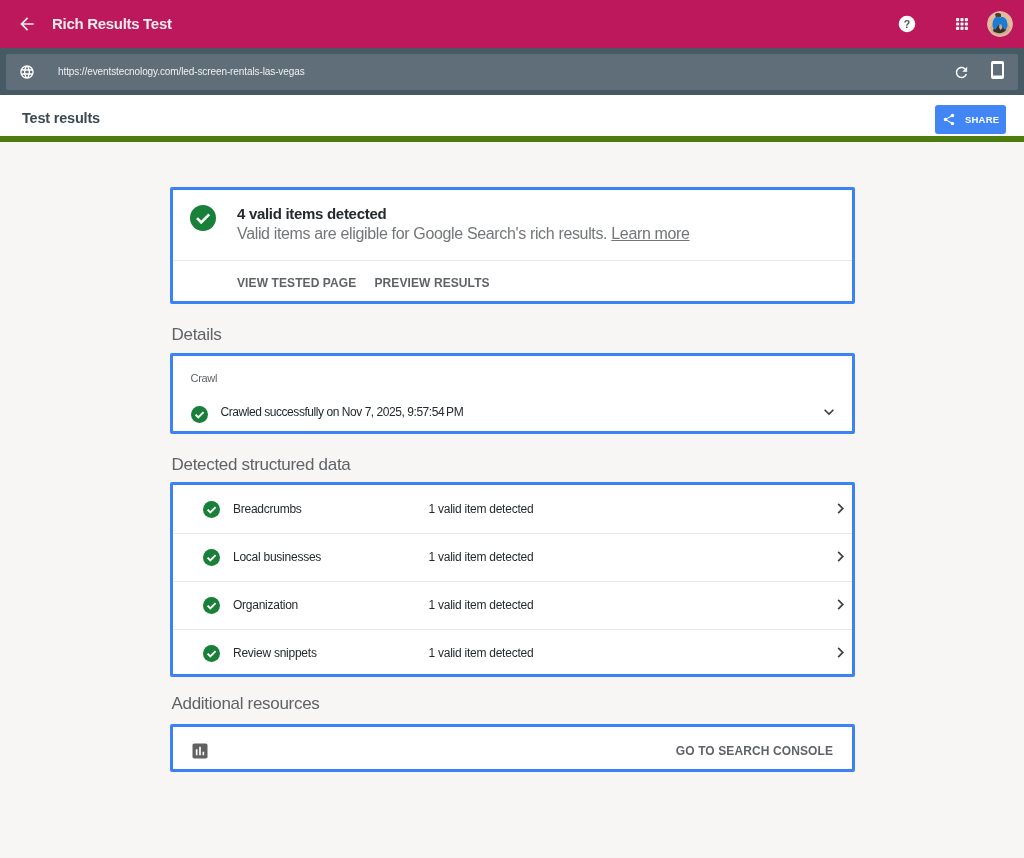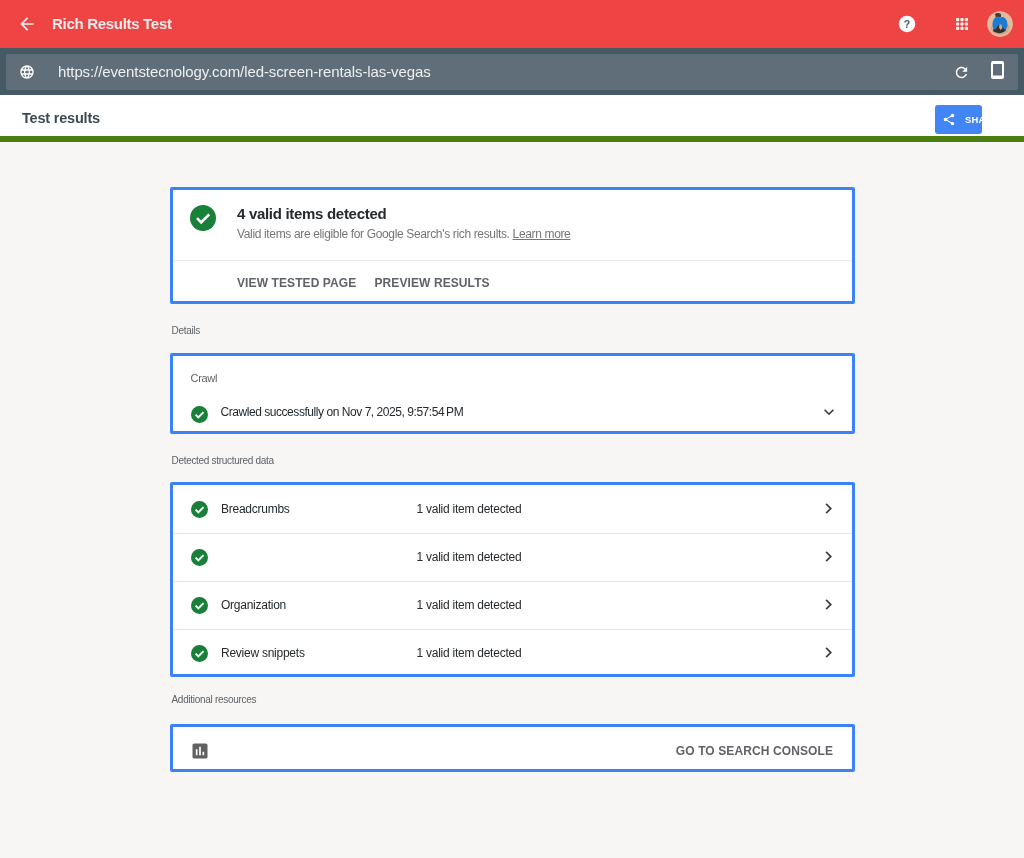--- a/index.html
+++ b/index.html
@@ -6,65 +6,65 @@
 html,body { width:1024px; height:858px; }
 body {
   font-family:"Liberation Sans", sans-serif;
   background:#f7f6f4;
   position:relative;
   overflow:hidden;
 }
 .abs { position:absolute; }
 
 
-#topbar { left:0; top:0; width:1024px; height:48px; background:#ef4444; }
+#topbar { left:0; top:0; width:1024px; height:48px; background:#be185d; }
 #urlrow { left:0; top:48px; width:1024px; height:47px; background:#455a64; }
 #urlinput { left:6px; top:6px; width:1012px; height:36px; background:#5f6e79; border-radius:2px; }
 #backarrow { left:17px; top:14px; }
 #apptitle { left:52px; top:0; height:48px; line-height:48px; color:#e9ebec; font-size:15px; font-weight:bold; letter-spacing:-0.3px; }
 #helpico { left:898px; top:15px; }
 #appsgrid { left:956px; top:18px; width:12px; height:12px; }
 #avatar { left:987px; top:11px; width:26px; height:26px; border-radius:50%; overflow:hidden; }
 #globeico { left:12.5px; top:10px; }
-#urltext { left:52px; top:0; height:36px; line-height:36px; color:#eef0f1; font-size:15px; letter-spacing:-0.1px; }
+#urltext { left:52px; top:0; height:36px; line-height:36px; color:#eef0f1; font-size:10px; letter-spacing:-0.1px; }
 #refreshico { left:947px; top:9.5px; }
 #phoneico { left:984.5px; top:7px; }
 
 
 #resultbar { left:0; top:95px; width:1024px; height:47px; background:#ffffff; border-bottom:6px solid #4d7c0f; }
 #trtitle { left:22px; top:0; height:47px; line-height:47px; font-size:14.5px; font-weight:bold; letter-spacing:-0.2px; color:#3b4a52; }
-#sharebtn { left:935px; top:10px; width:47px; height:29px; background:#4285f4; border-radius:3px; color:#fff; }
+#sharebtn { left:935px; top:10px; width:71px; height:29px; background:#4285f4; border-radius:3px; color:#fff; }
 #sharebtn svg { position:absolute; left:7px; top:7px; }
 #sharebtn span { position:absolute; left:30px; top:0; height:29px; line-height:30px; font-size:9.5px; font-weight:bold; letter-spacing:0.2px; }
 
 
 .card { left:169.5px; width:685.5px; background:#fff; border:3px solid #3b82f6; border-radius:2px; }
-.label { left:171.5px; font-size:10px; letter-spacing:-0.3px; color:#5f6368;text-align:right; }
+.label { left:171.5px; font-size:17px; letter-spacing:-0.3px; color:#5f6368;text-align:right; }
 .t12 { font-size:12px; letter-spacing:-0.25px; color:#252a2e; }
 .caps { font-size:12px; font-weight:bold; letter-spacing:0.1px; color:#5f6368; }
 
 #card1 { top:187px; height:117px; }
 #c1check { position:absolute; left:17.5px; top:15px; }
 #c1title { position:absolute; left:64.5px; top:15.5px; font-size:15px; font-weight:bold; letter-spacing:-0.3px; color:#252a2e; line-height:15px; }
-#c1sub { position:absolute; left:64.5px; top:37.5px; font-size:12px; letter-spacing:-0.35px; color:#737678; line-height:12px; }
+#c1sub { position:absolute; left:64.5px; top:37.5px; font-size:16px; letter-spacing:-0.35px; color:#737678; line-height:12px; }
 #c1sub a { color:#737678; text-decoration:underline; }
 #c1div { position:absolute; left:0; top:69.5px; width:100%; height:1px; background:#e8e8e6; }
 #c1links { position:absolute; left:64.5px; top:70px; height:46px; line-height:44px; }
 #c1links span + span { margin-left:18px; }
 
 #lbl-details { top:325px; }
 #card2 { top:353px; height:81px;padding-left:12px; }
 #c2crawl { position:absolute; left:18px; top:17px; font-size:11px; letter-spacing:-0.3px; color:#5f6368; line-height:11px; }
 #c2check { position:absolute; left:18.5px; top:49.5px; }
 #c2text { position:absolute; left:48px; top:49.5px; letter-spacing:-0.45px !important; line-height:12px; }
 #c2chev { position:absolute; left:646px; top:46px; }
 
 #lbl-dsd { top:455px; }
 #card3 { top:482px; height:195px; }
-.row { position:absolute; left:0; width:100%; height:48px; }
+.row { position:absolute; left:12px; width:100%; height:48px; }
 .row .chk { position:absolute; left:18.5px; top:15.5px; }
 .row .nm { position:absolute; left:48.5px; top:0; height:48px; line-height:48px; }
 .row .vd { position:absolute; left:244px; top:0; height:48px; line-height:48px; }
 .row .chev { position:absolute; left:645.5px; top:13px; }
 .rowdiv { position:absolute; left:0; width:100%; height:1px; background:#e8e8e6; }
 
 #lbl-ar { top:694px; }
 #card4 { top:724px; height:48px; }
 #c4ico { position:absolute; left:17.5px; top:14px; }
 #c4text { position:absolute; left:49px; top:0; height:48px; line-height:48px; }
@@ -168,20 +168,21 @@
     <svg class="chev" width="21" height="21" viewBox="0 0 24 24" fill="#3c4043">
         <path d="M10 6L8.59 7.41 13.17 12l-4.58 4.59L10 18l6-6z"></path>
       </svg>
   </div>
   <div class="rowdiv" style="top:48px;"></div>
   <div class="row" style="top:48px;">
     <svg class="chk" width="17" height="17" viewBox="0 0 26 26">
         <circle cx="13" cy="13" r="13" fill="#188038"></circle>
         <path d="M7 13.2 L11.2 17.4 L19.2 9.4" fill="none" stroke="#fff" stroke-width="3"></path>
       </svg>
+    <div class="nm t12">Local businesses</div>
       <div class="vd t12">1 valid item detected</div>
     <svg class="chev" width="21" height="21" viewBox="0 0 24 24" fill="#3c4043">
         <path d="M10 6L8.59 7.41 13.17 12l-4.58 4.59L10 18l6-6z"></path>
       </svg>
   </div>
   <div class="rowdiv" style="top:96px;"></div>
   <div class="row" style="top:96px;">
     <svg class="chk" width="17" height="17" viewBox="0 0 26 26">
         <circle cx="13" cy="13" r="13" fill="#188038"></circle>
         <path d="M7 13.2 L11.2 17.4 L19.2 9.4" fill="none" stroke="#fff" stroke-width="3"></path>

